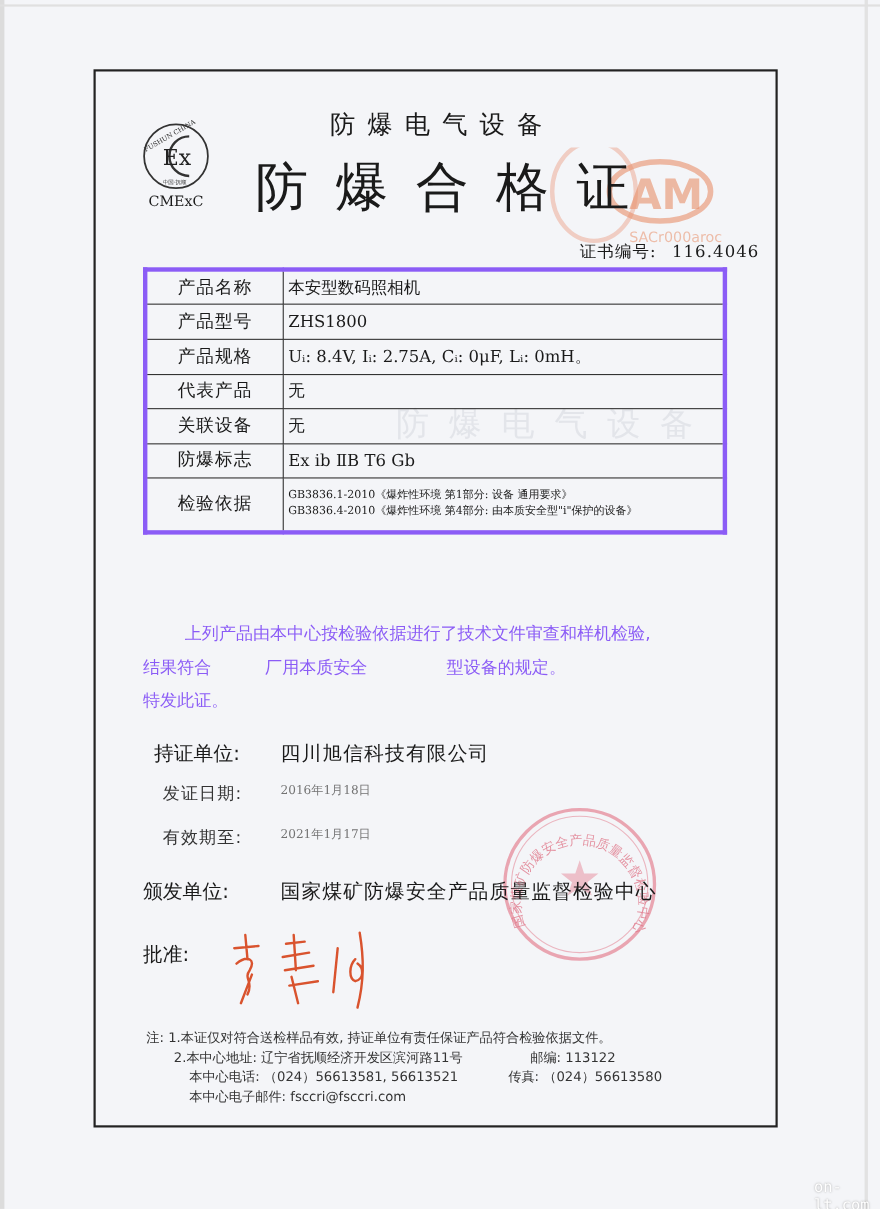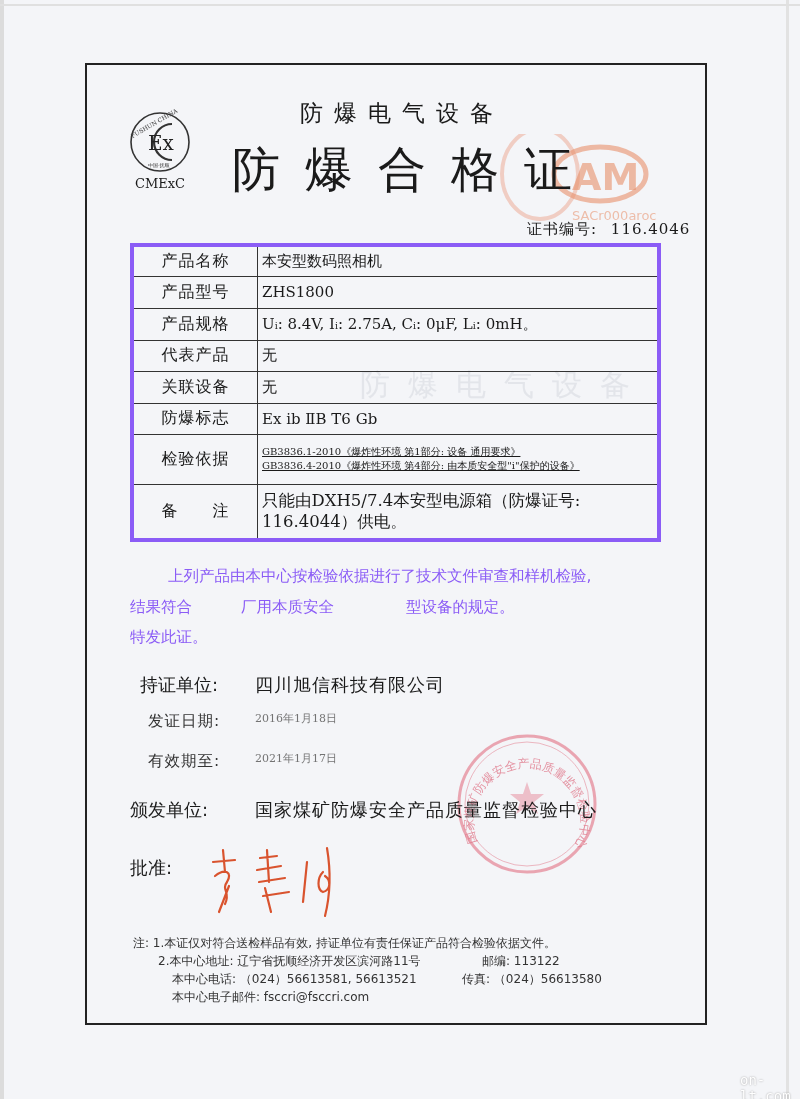--- a/index.html
+++ b/index.html
@@ -100,30 +100,23 @@
   <tr style="height:32px">
     <td class="lbl">关联设备</td>
     <td class="val">无</td>
   </tr>
   <tr style="height:31px">
     <td class="lbl">防爆标志</td>
     <td class="val">Ex ib ⅡB T6 Gb</td>
   </tr>
   <tr style="height:50px">
     <td class="lbl">检验依据</td>
-    <td class="val" style="font-size:10px;line-height:14px;text-decoration:underline;">
+    <td class="val" style="font-size:10px;line-height:14px;">
       <div>GB3836.1-2010《爆炸性环境 第1部分: 设备 通用要求》</div>
       <div>GB3836.4-2010《爆炸性环境 第4部分: 由本质安全型"i"保护的设备》</div>
-    </td>
-  </tr>
-  <tr style="height:56px">
-    <td class="lbl">备　　注</td>
-    <td class="val" style="font-size:16.5px;line-height:21px;">
-      <div>只能由DXH5/7.4本安型电源箱（防爆证号:</div>
-      <div>116.4044）供电。</div>
     </td>
   </tr>
 </tbody>
   </table>
 
 <div class="para" style="left:168px;top:566px">上列产品由本中心按检验依据进行了技术文件审查和样机检验,</div>
 <div class="para" style="left:130px;top:597px">结果符合</div>
 <div class="para" style="left:241px;top:597px">厂用本质安全</div>
 <div class="para" style="left:406px;top:597px">型设备的规定。</div>
 <div class="para" style="left:130px;top:627px">特发此证。</div>

